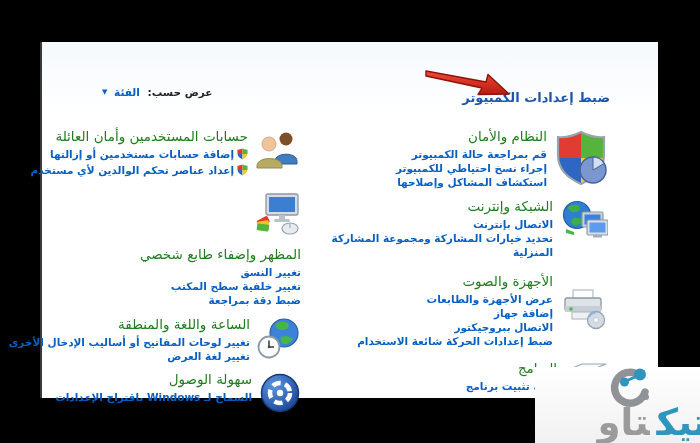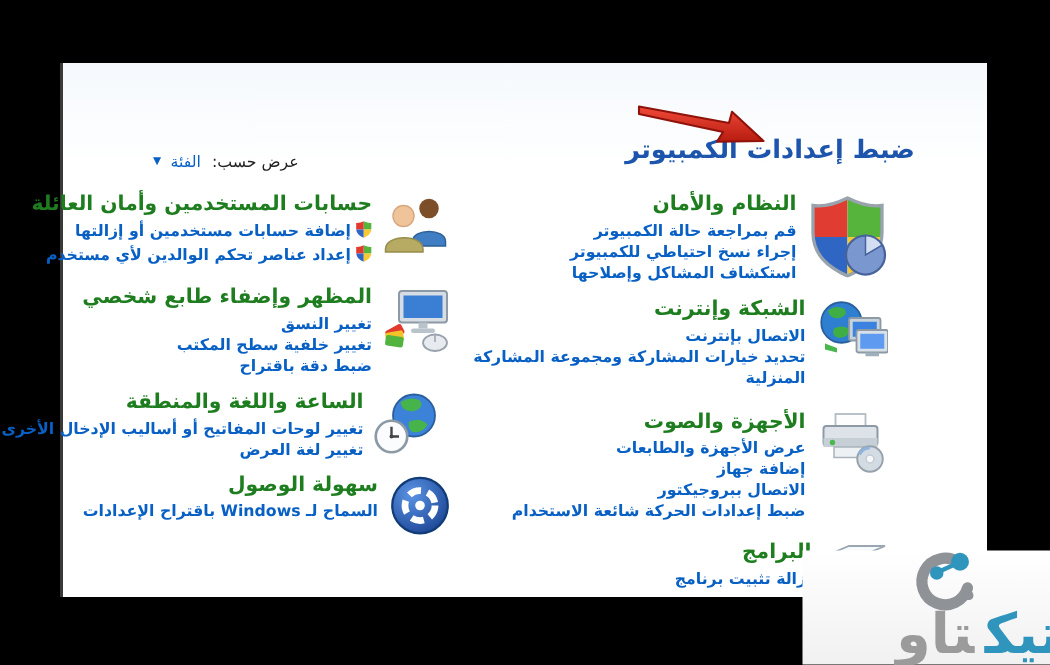--- a/index.html
+++ b/index.html
@@ -2,40 +2,40 @@
 <html lang="ar"><head>
 <meta charset="utf-8">
 <style>
   html,body{margin:0;padding:0;width:700px;height:443px;background:#000;overflow:hidden;
     font-family:"DejaVu Sans",sans-serif;}
   .stage{position:absolute;inset:0;width:700px;height:443px;background:#000;}
   
   .cp-window{position:absolute;left:42px;top:42px;width:616px;height:356px;
     background:linear-gradient(180deg,#f5f9fd 0px,#ffffff 70px);
     box-shadow:-2px 0 0 #3a3a3a;}
-  .page-title{position:absolute;top:48px;right:48px;color:#1d55ad;font-size:17px;
+  .page-title{position:absolute;top:48px;right:48px;color:#1d55ad;font-size:13px;
     font-weight:bold;direction:rtl;}
-  .view-by{position:absolute;top:60px;left:60px;font-size:10.5px;font-weight:normal;
+  .view-by{position:absolute;top:44px;left:60px;font-size:10.5px;font-weight:bold;
     direction:rtl;white-space:nowrap;}
   .view-by .lbl{color:#222;}
   .view-by .val{color:#0860c4;cursor:pointer;margin-right:4px;}
   .view-by .caret{color:#0860c4;font-size:7px;vertical-align:2px;margin-right:3px;}
   
   .col{position:absolute;top:86px;direction:rtl;text-align:right;}
-  .col-right{right:66px;width:312px;}
+  .col-right{right:50px;width:312px;}
   .col-left{right:357px;width:300px;}
   .cat{display:flex;gap:7px;}
   .cat .ic{flex:0 0 auto;padding-top:1px;}
-  .cat h2{margin:0 0 2px 0;font-size:13.5px;line-height:17px;font-weight:bold;
+  .cat h2{margin:0 0 2px 0;font-size:13.5px;line-height:17px;font-weight:normal;
     color:#1e7d1e;cursor:pointer;}
   .cat a{display:block;font-size:10.5px;line-height:14px;font-weight:bold;
     color:#0860c4;text-decoration:none;cursor:pointer;}
   .cat a .ush{display:inline-block;vertical-align:-2px;margin-left:3px;}
-  .mb1{margin-bottom:9px;}  .mb2{margin-bottom:14px;} .mb3{margin-bottom:12px;}
-  .mb4{margin-bottom:11px;} .mb5{margin-bottom:9px;}  .mb6{margin-bottom:8px;justify-content:flex-end;}
+  .mb1{margin-bottom:9px;}  .mb2{margin-bottom:14px;} .mb3{margin-bottom:12px;align-items:center;}
+  .mb4{margin-bottom:11px;} .mb5{margin-bottom:9px;flex-direction:column;}  .mb6{margin-bottom:8px;}
   
   .arrow{position:absolute;left:424px;top:68px;}
   
   .wm{position:absolute;left:535px;top:367px;width:165px;height:76px;
     background:linear-gradient(180deg,#ffffff,#f1f1f1);}
   .wm-mark{position:absolute;left:73px;top:-2px;}
   .wm-text{position:absolute;right:-7px;bottom:0px;direction:rtl;white-space:nowrap;
     font-size:37px;font-weight:bold;letter-spacing:0px;line-height:40px;}
   .wm-text .b{color:#3095bd;} .wm-text .g{color:#9b9b9b;margin-right:7px;text-align:right;}
 </style>
@@ -200,21 +200,21 @@
               <rect x="2" y="33" width="12" height="7" rx="1.5" fill="#52b43e" transform="rotate(8 8 36)"></rect>
             </g>
             <ellipse cx="35" cy="37.5" rx="8" ry="5.5" fill="#e7ebef" stroke="#98a2ad" stroke-width="1.2"></ellipse>
             <line x1="35" y1="32.5" x2="35" y2="37" stroke="#98a2ad" stroke-width="1"></line>
           </svg>
         </span>
         <div>
           <h2>المظهر وإضفاء طابع شخصي</h2>
           <a>تغيير النسق</a>
           <a>تغيير خلفية سطح المكتب</a>
-          <a>ضبط دقة باقتراح</a>
+          <a>ضبط دقة بمراجعة</a>
         </div>
       </div>
 
       <div class="cat mb6">
         <span class="ic">
           <svg width="44" height="42" viewBox="0 0 44 42">
             <circle cx="27" cy="16" r="14" fill="#3b82d8" stroke="#2a5f9e" stroke-width="1.2"></circle>
             <path d="M18,7 Q25,3 31,6 Q34,11 27,13 Q19,14 18,7 Z" fill="#46b44a"></path>
             <path d="M24,20 Q31,17 36,22 Q33,28 26,27 Q22,24 24,20 Z" fill="#46b44a"></path>
             <circle cx="12" cy="30" r="10.5" fill="#fbfcfd" stroke="#8d99a4" stroke-width="1.8"></circle>

